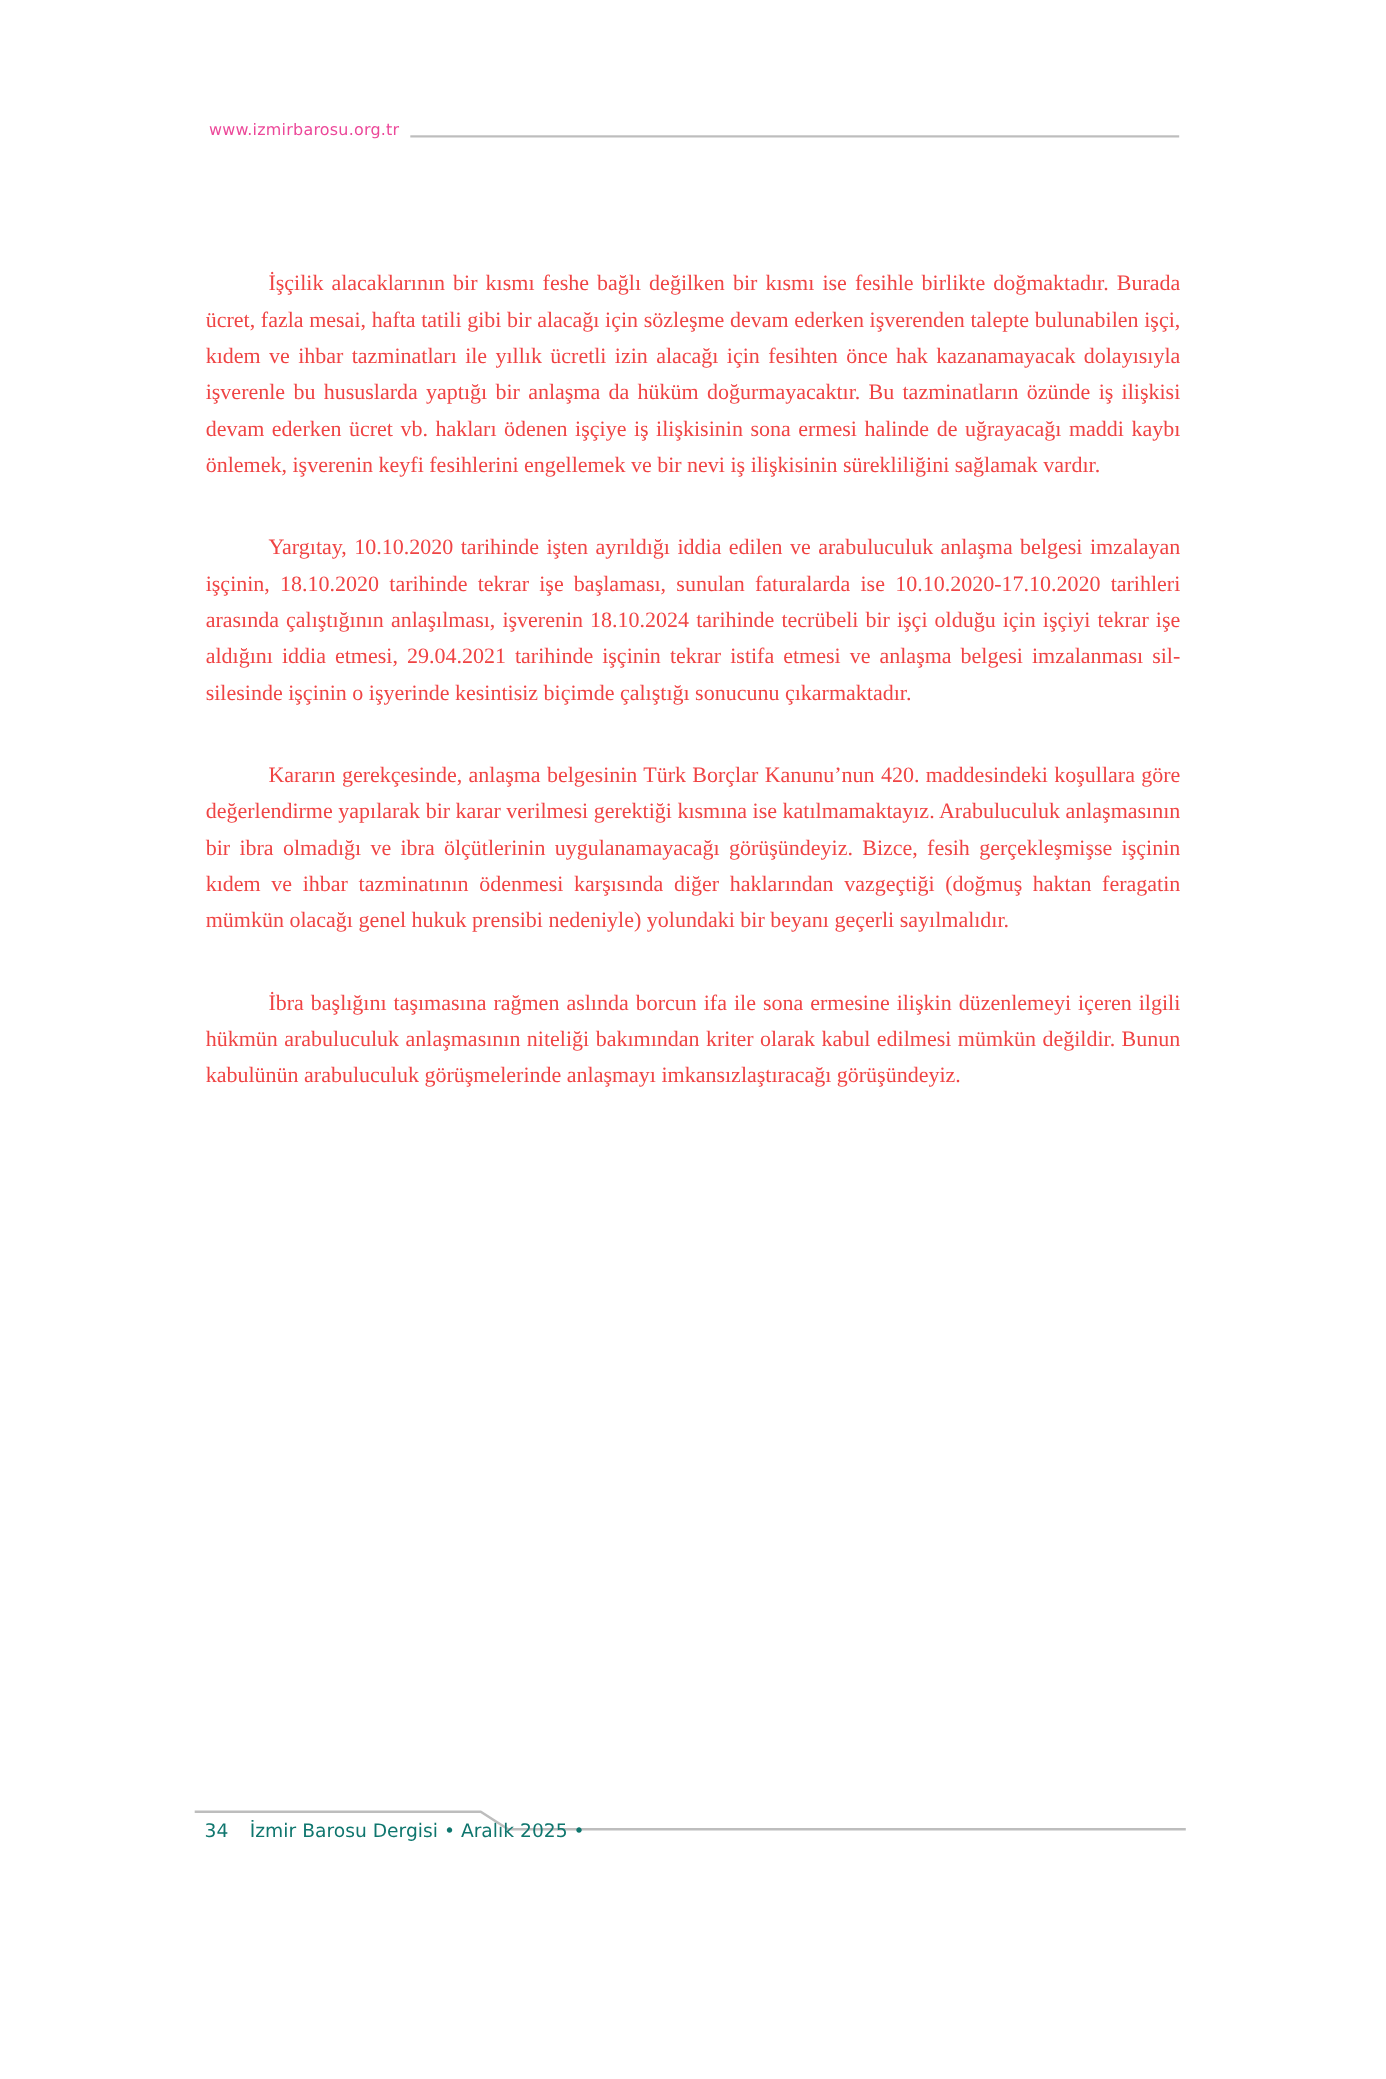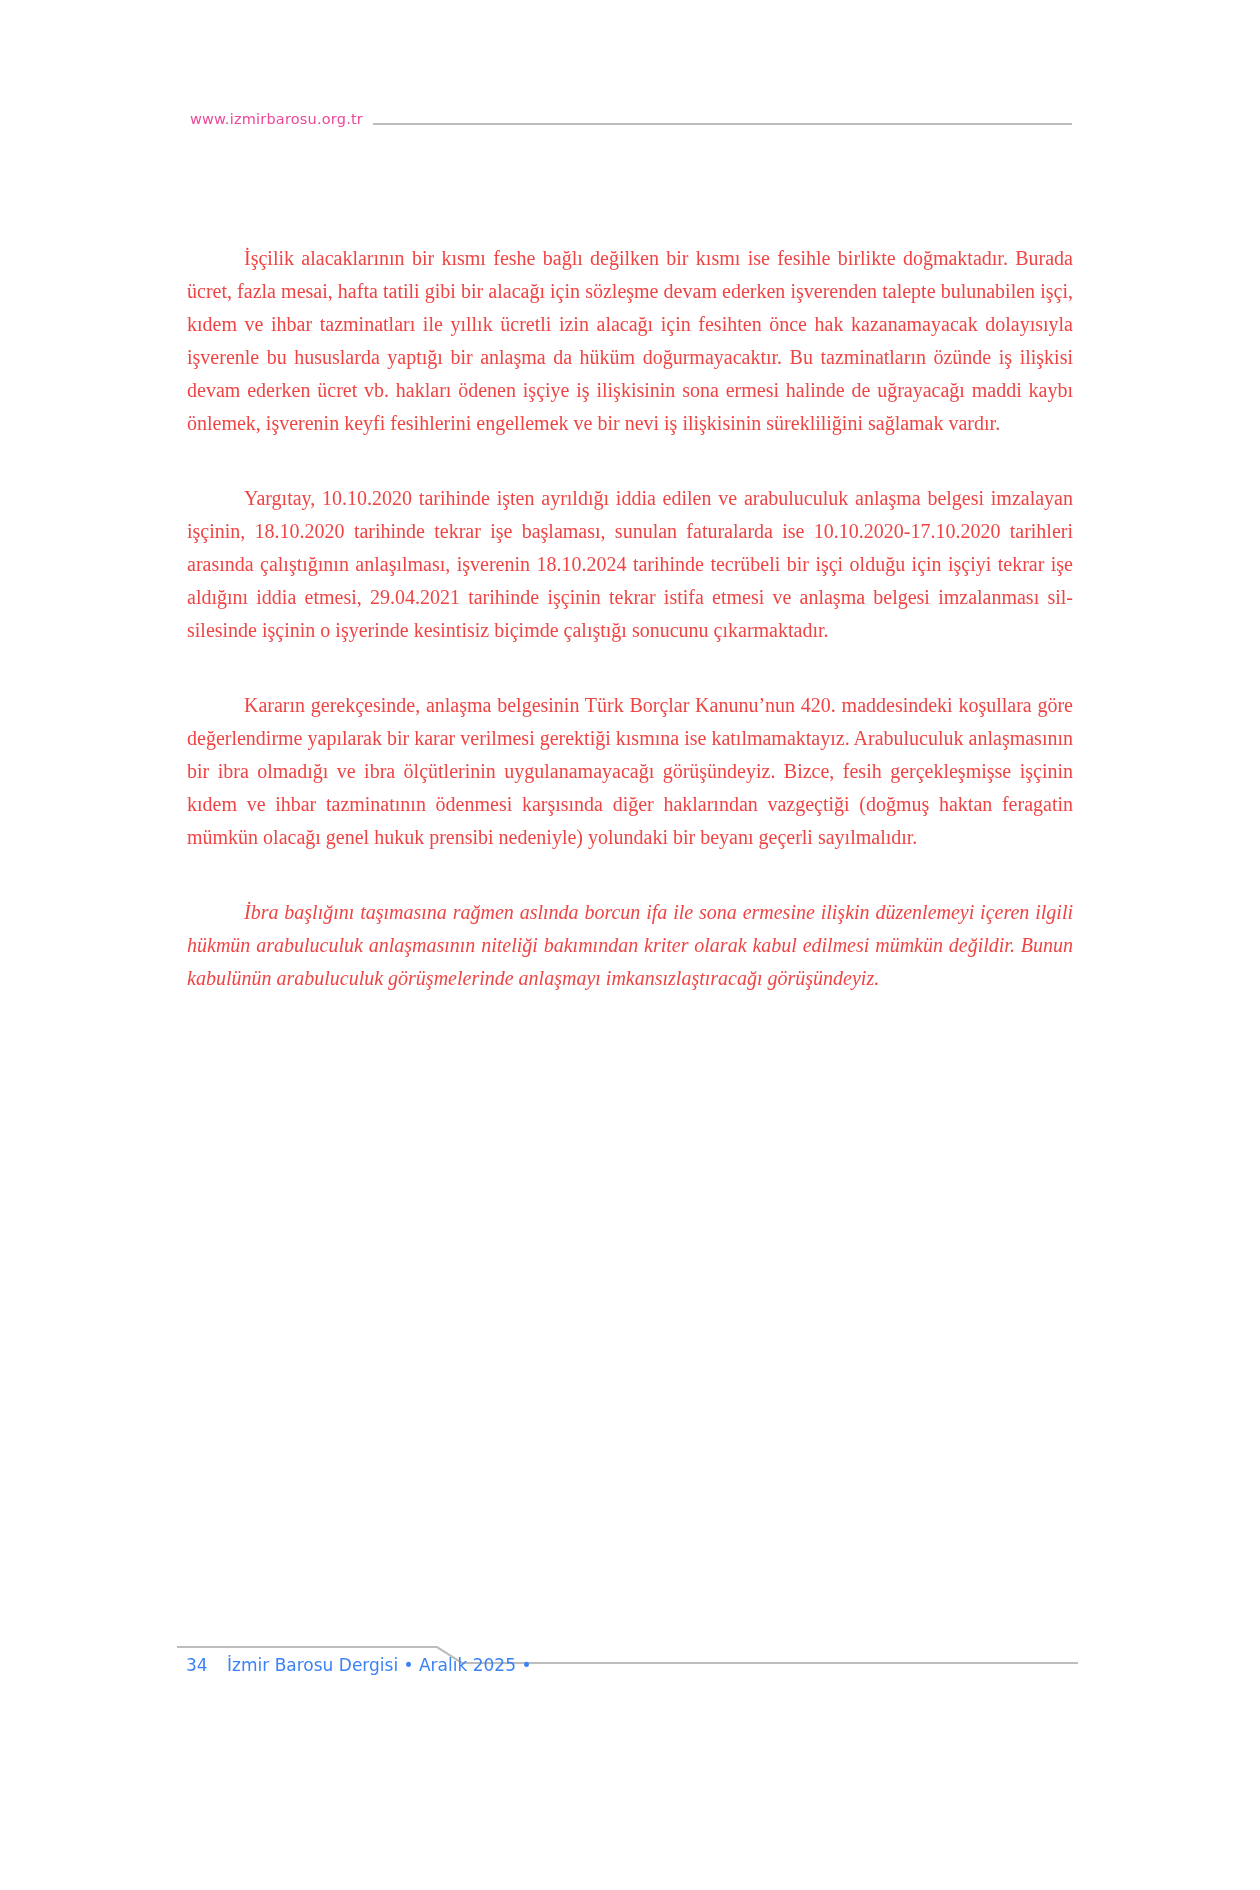--- a/index.html
+++ b/index.html
@@ -12,24 +12,24 @@
   .header-rule {
     position: absolute; left: 373px; top: 123px; width: 699px; height: 2px;
     background: #bdbdbd;
   }
   .body-text {
     position: absolute; left: 187px; top: 242px; width: 886px;
     font-family: "Liberation Serif", serif; font-size: 20px; line-height: 33px;
     color: #ef4444; text-align: justify; hyphens: manual;
   }
   .body-text p { margin: 0 0 42px 0; text-indent: 57px; }
-  .body-text p.last { margin-bottom: 16px; font-style: italic; }
+  .body-text p.last { margin-bottom: 16px; }
   .footer-text {
     position: absolute; left: 186px; top: 1655px;
-    font-family: "DejaVu Sans", sans-serif; font-size: 17px; color: #3b82f6;
+    font-family: "DejaVu Sans", sans-serif; font-size: 17px; color: #0f766e;
     white-space: nowrap;
   }
   .footer-text .num { margin-right: 14px; }
   .footer-svg { position: absolute; left: 0; top: 0; }
 </style>
 </head>
 <body>
 
 <div class="header-url">www.izmirbarosu.org.tr</div>
 <div class="header-rule"></div>

